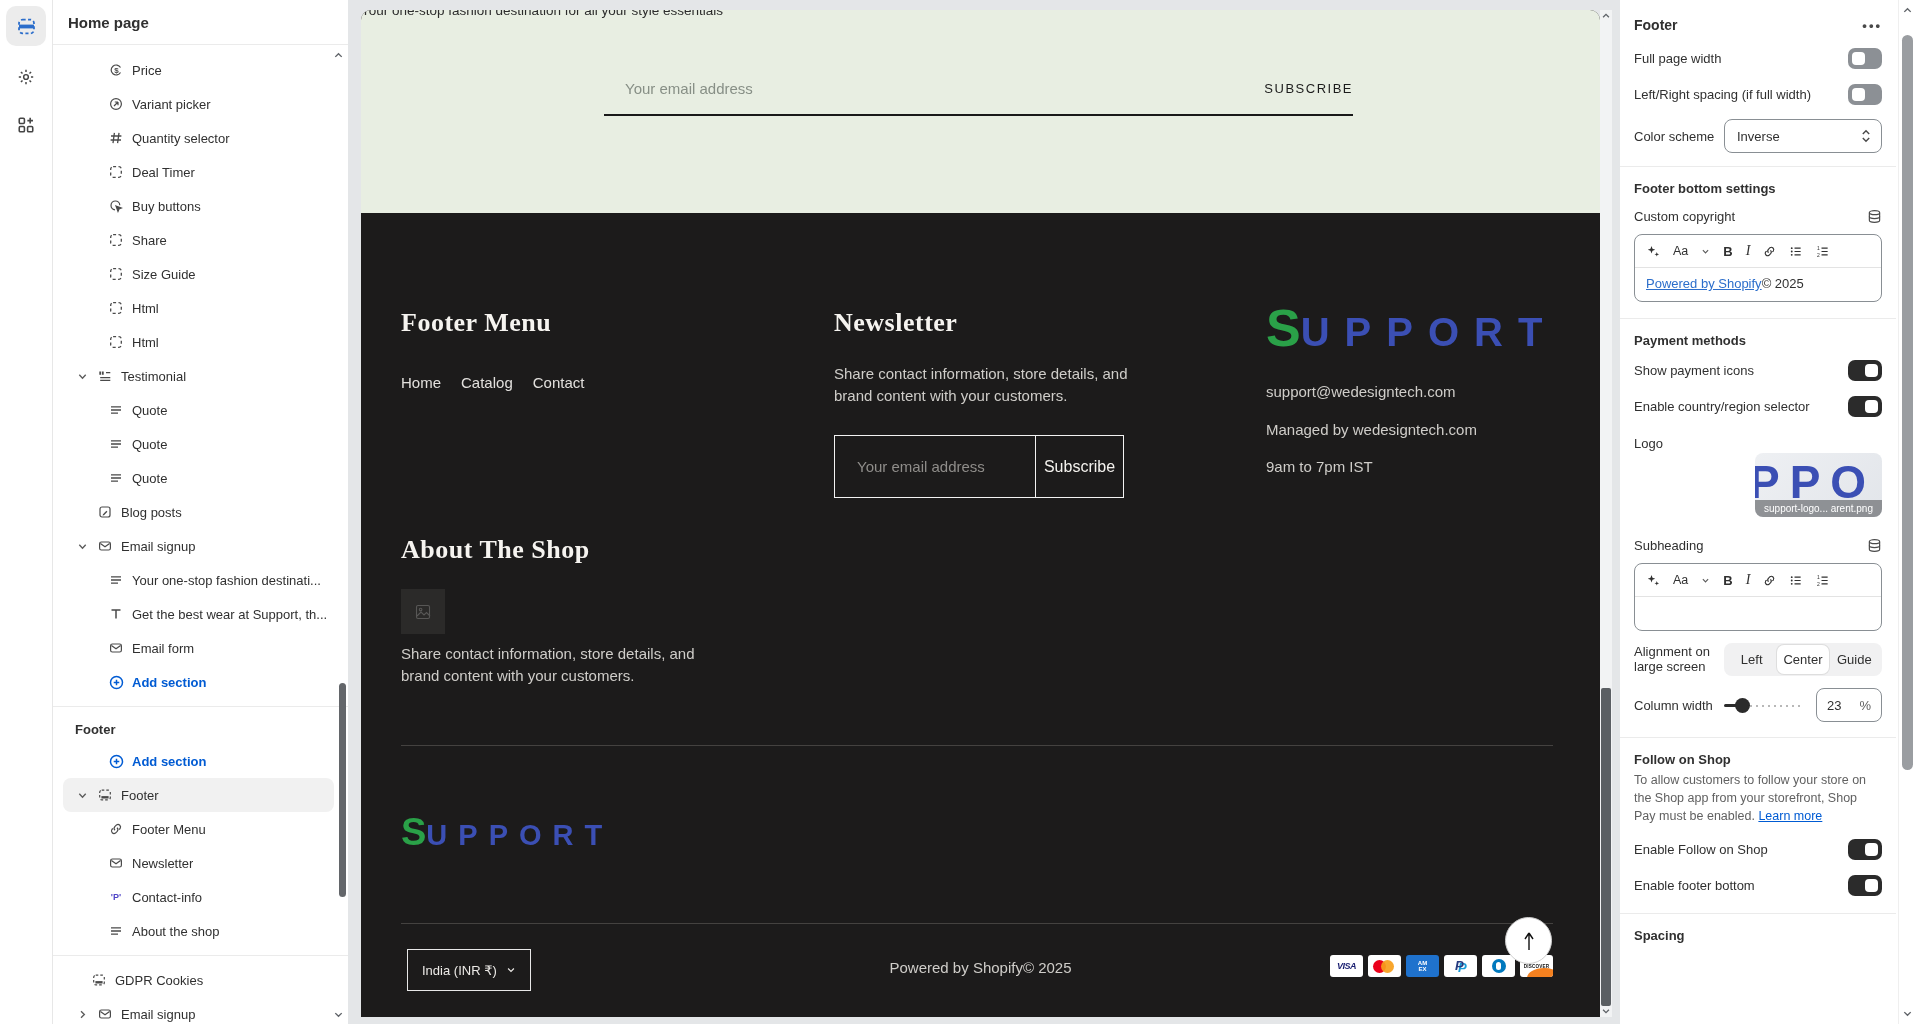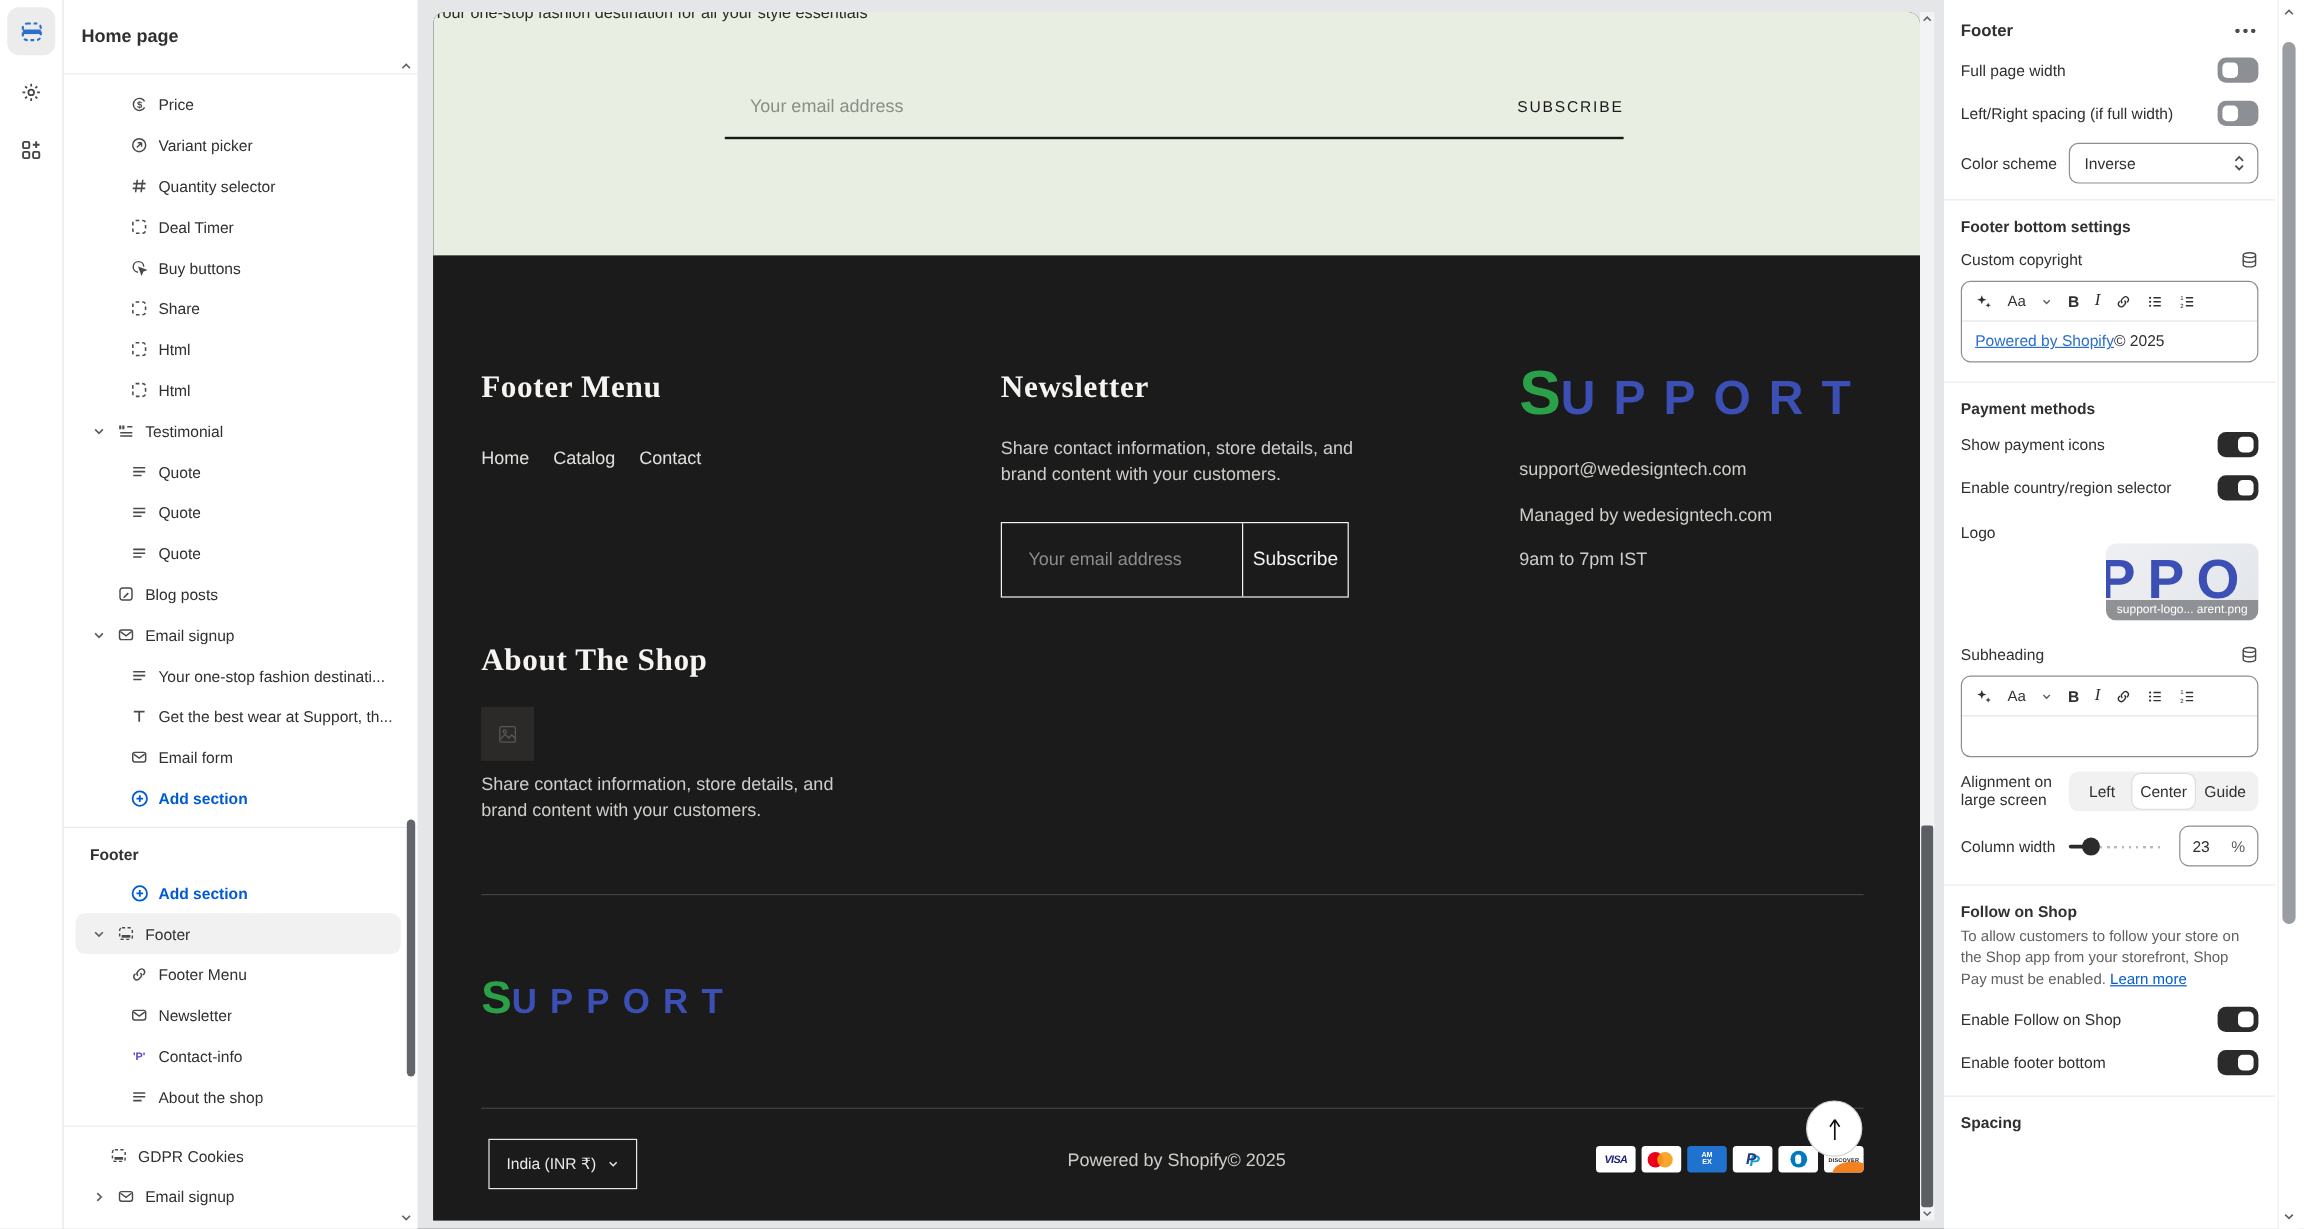--- a/index.html
+++ b/index.html
@@ -9,21 +9,21 @@
   svg { display:block; }
 
   
   .iconbar { position:absolute; left:0; top:0; width:53px; height:1024px; background:#fff; border-right:1px solid #e7e7e7; z-index:5; }
   .ib-btn { width:40px; height:40px; margin:6px auto 0; border-radius:10px; display:flex; align-items:center; justify-content:center; cursor:pointer; }
   .ib-btn.active { background:#ececec; }
   .ib-btn.plain { height:34px; margin-top:14px; }
 
   
   .sidebar { position:absolute; left:53px; top:0; width:295px; height:1024px; background:#fff; overflow:hidden; }
-  .sb-header { height:62px; display:flex; align-items:center; padding-left:15px; font-size:15px; font-weight:700; border-bottom:1px solid #ebebeb; }
+  .sb-header { height:45px; display:flex; align-items:center; padding-left:15px; font-size:15px; font-weight:700; border-bottom:1px solid #ebebeb; }
   .sb-list { padding-top:8px; }
   .row { height:34px; display:flex; align-items:center; gap:8px; font-size:13px; color:#303030; cursor:pointer; }
   .row .rlabel { white-space:nowrap; overflow:hidden; text-overflow:ellipsis; max-width:200px; }
   .lvl-block { padding-left:55px; }
   .lvl-top   { padding-left:22px; }
   .lvl-top .chev { width:14px; display:flex; justify-content:center; }
   .row.selected { background:#f1f1f1; border-radius:8px; margin:0 14px 0 10px; padding-left:12px; }
   .row.add { padding-left:55px; color:#005bd3; font-weight:600; }
   .sb-divider { height:1px; background:#ebebeb; margin:7px 0; }
   .group-head { height:30px; display:flex; align-items:center; padding-left:22px; font-size:13px; font-weight:700; }
@@ -202,20 +202,28 @@
           </svg>
         </span>
       <span class="rlabel">Share</span>
     </div>
     <div class="row lvl-block">
       <span class="ric">
           <svg width="14" height="14" viewBox="0 0 14 14" fill="none" stroke="#4a4a4a" stroke-width="1.3">
             <rect x="1.7" y="1.7" width="10.6" height="10.6" rx="2.4" stroke-dasharray="3 2.4"></rect>
           </svg>
         </span>
+      <span class="rlabel">Size Guide</span>
+    </div>
+    <div class="row lvl-block">
+      <span class="ric">
+          <svg width="14" height="14" viewBox="0 0 14 14" fill="none" stroke="#4a4a4a" stroke-width="1.3">
+            <rect x="1.7" y="1.7" width="10.6" height="10.6" rx="2.4" stroke-dasharray="3 2.4"></rect>
+          </svg>
+        </span>
       <span class="rlabel">Html</span>
     </div>
     <div class="row lvl-block">
       <span class="ric">
           <svg width="14" height="14" viewBox="0 0 14 14" fill="none" stroke="#4a4a4a" stroke-width="1.3">
             <rect x="1.7" y="1.7" width="10.6" height="10.6" rx="2.4" stroke-dasharray="3 2.4"></rect>
           </svg>
         </span>
       <span class="rlabel">Html</span>
     </div>

